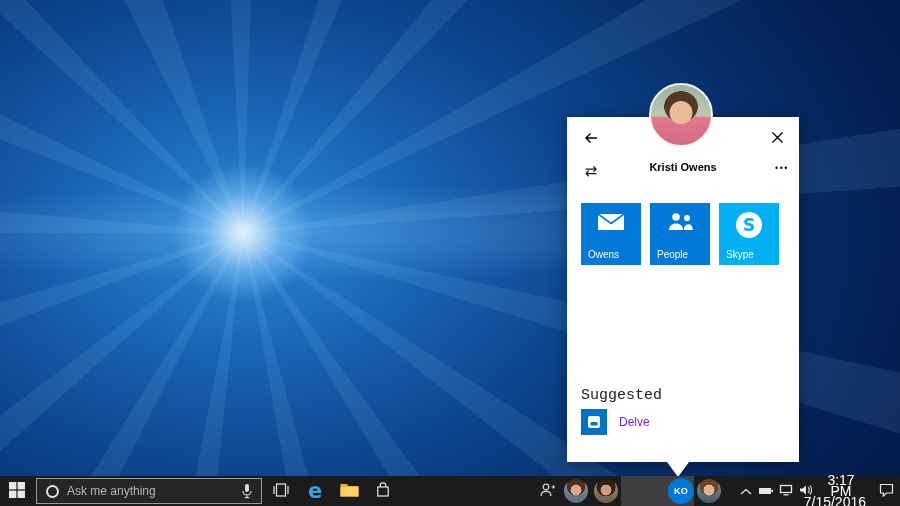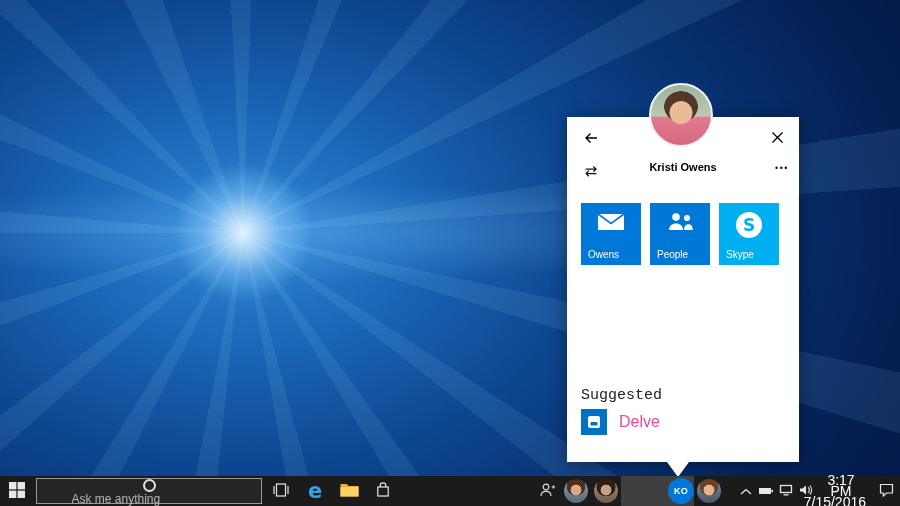--- a/index.html
+++ b/index.html
@@ -20,21 +20,21 @@
     mix-blend-mode: screen;
   }
 
   
   .taskbar { position:absolute; left:0; bottom:0; width:900px; height:30px; background:#1b1b1b; display:flex; align-items:center; z-index:30; }
   .tb-left { display:flex; align-items:center; height:100%; }
   .tb-right { display:flex; align-items:center; height:100%; margin-left:auto; }
   .tb-btn { height:30px; min-width:34px; display:flex; align-items:center; justify-content:center; padding:0; }
   .tb-btn.sm { min-width:28px; }
 
-  .searchbox { width:226px; height:26px; margin:0 2px; background:#252525; border:1px solid #9a9a9a; display:flex; align-items:center;flex-direction:column; }
+  .searchbox { width:226px; height:26px; margin:0 2px; background:#252525; border:1px solid #9a9a9a; display:flex; align-items:center; }
   .cortana-ring { width:13px; height:13px; border:2px solid #e0e0e0; border-radius:50%; margin:0 8px 0 9px; flex:none; }
   .search-input { flex:1; min-width:0; background:transparent; border:0; outline:none; color:#c9c9c9; font-size:12px; height:100%; }
   .search-input::placeholder { color:#b5b5b5; }
   .mic { margin:0 8px 0 4px; display:flex; }
 
   .edge-e { color:#35a3e8; font-size:21px; font-weight:bold; line-height:1; font-family:"DejaVu Sans", sans-serif; }
 
   .avatar-btn { min-width:30px; }
   .avatar { width:24px; height:24px; border-radius:50%;
     background:
@@ -84,21 +84,21 @@
   .tile { width:60px; height:62px; background:#0078d7; position:relative; }
   .tile.skype { background:#00aff0; }
   .tile-icon { position:absolute; left:0; right:0; top:9px; display:flex; justify-content:center; }
   .tile-label { position:absolute; left:7px; bottom:5px; color:#fff; font-size:10px; }
   .skype-circle { width:26px; height:26px; border-radius:50%; background:#fff; display:flex; align-items:center; justify-content:center; }
   .skype-s { color:#00aff0; font-weight:bold; font-size:17px; line-height:1; font-family:"DejaVu Sans", sans-serif; }
 
   .suggested-heading { position:absolute; left:14px; top:270px; font-size:15px; color:#222;font-family:Liberation Mono, monospace; }
   .suggested-item { position:absolute; left:14px; top:292px; display:flex; align-items:center; gap:12px; }
   .delve-icon { width:26px; height:26px; background:#0072c6; display:flex; align-items:center; justify-content:center; }
-  .delve-label { font-size:16px; color:#ec4899; }
+  .delve-label { font-size:12px; color:#6d28d9; }
 </style>
 </head>
 <body>
 
 <div class="desktop">
   <div class="wallpaper"></div>
   <div class="beams"></div>
 
   <div class="flyout">
     <div class="flyout-pointer"></div>

